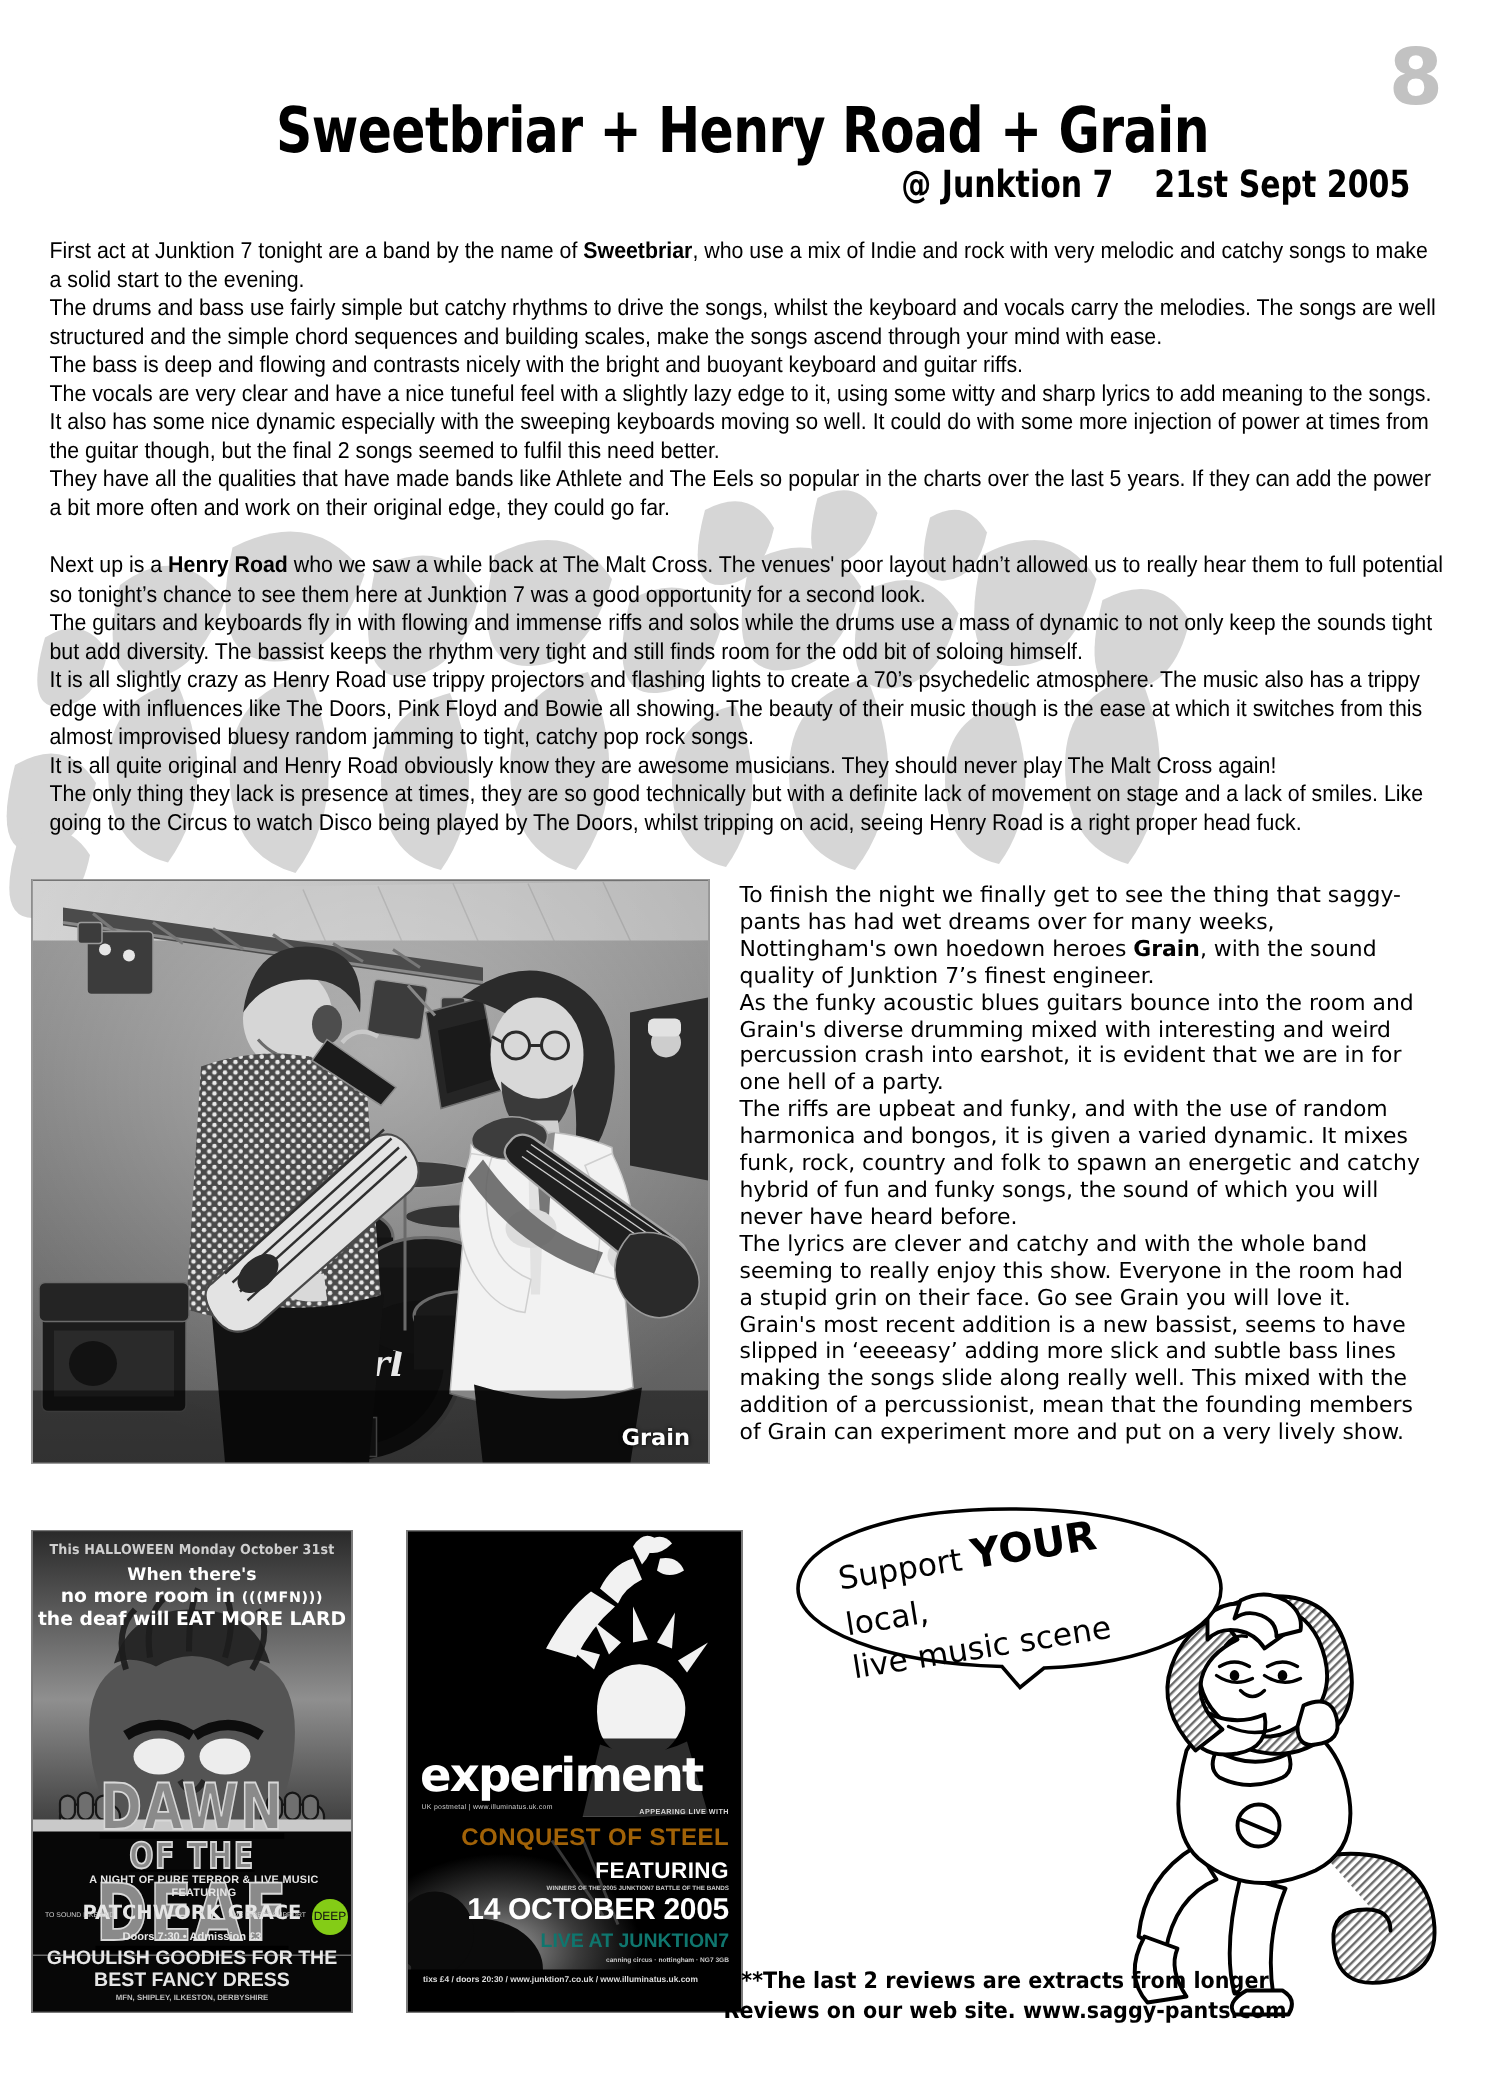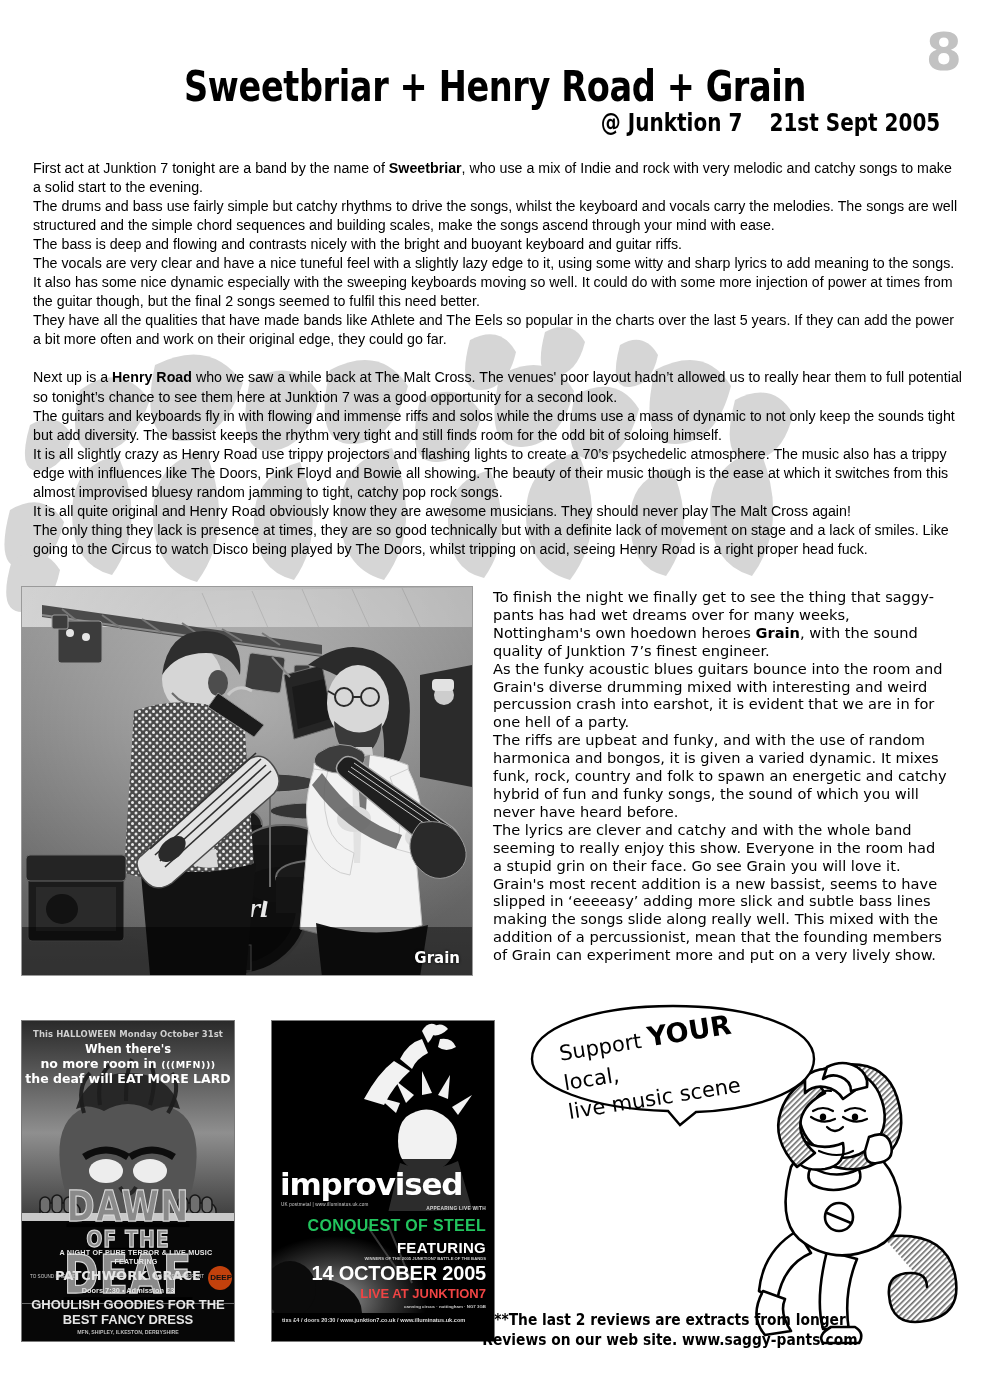--- a/index.html
+++ b/index.html
@@ -185,25 +185,25 @@
 
   
   #il-logo {
     position: absolute; left: 8px; top: 145px;
     font-family: "DejaVu Sans", sans-serif;
     font-weight: bold; font-size: 31px; color: #fff;
     letter-spacing: -1.2px;
   }
   #il-url { position: absolute; left: 9px; top: 181px; font-size: 4.6px; color: #cfcfcf; letter-spacing:.2px;}
   #il-appear { position: absolute; right: 8px; top: 185px; font-size: 4.8px; color:#d8d8d8; font-weight:bold; letter-spacing:.3px;}
-  #il-cos { position: absolute; right: 8px; top: 196px; font-size: 16px; color:#22c55e; font-weight:bold; letter-spacing:.3px;}
+  #il-cos { position: absolute; right: 8px; top: 196px; font-size: 16px; color:#a16207; font-weight:bold; letter-spacing:.3px;}
   #il-df  { position: absolute; right: 8px; top: 218px; font-size: 15px; color:#fff; font-weight:bold; letter-spacing:.3px;}
   #il-dfsub { position: absolute; right: 8px; top: 235px; font-size: 4.2px; color:#c9c9c9; font-weight:bold;}
   #il-date { position: absolute; right: 8px; bottom: 56px; font-size: 20px; color:#fff; font-weight:bold; letter-spacing:-0.2px;text-align:center;}
-  #il-live { position: absolute; right: 8px; bottom: 40px; font-size: 13px; color:#ef4444; font-weight:bold;}
+  #il-live { position: absolute; right: 8px; bottom: 40px; font-size: 13px; color:#0f766e; font-weight:bold;}
   #il-addr { position: absolute; right: 8px; bottom: 32px; font-size: 4.4px; color:#c9c9c9; font-weight:bold;}
   #il-tix  { position: absolute; left: 10px; bottom: 18px; font-size: 5.6px; color:#dedede; font-weight:bold;}
 
   
   #speech {
     position: absolute;
     left: 528px;
     top: 1003px;
     width: 290px;
     height: 125px;
@@ -550,21 +550,21 @@
       <div class="hw-big" id="hw-d2">OF THE</div>
       <div class="hw-big" id="hw-d3">DEAF</div>
     </div>
 
     <div id="hw-foot">
       <div class="hw-f1">A NIGHT OF PURE TERROR &amp; LIVE MUSIC FEATURING</div>
       <div style="position:relative;">
         <span id="hw-sidebands" style="position:absolute;left:8px;top:6px;">TO SOUND LIKE AND</span>
         <div class="hw-f2">PATCHWORK GRACE</div>
         <span id="hw-sidebands" style="position:absolute;right:30px;top:6px;">LIVE DIRECT SUPPORT</span>
-        <span style="position:absolute;right:2px;top:-2px;width:24px;height:24px;border-radius:50%;background:#c2410c;color:#111;font-size:8px;line-height:24px;font-weight:bold;text-align:right;">DEEP</span>
+        <span style="position:absolute;right:2px;top:-2px;width:24px;height:24px;border-radius:50%;background:#84cc16;color:#111;font-size:8px;line-height:24px;font-weight:normal;">DEEP</span>
       </div>
       <div class="hw-f3">Doors 7:30   •   Admission £3</div>
       <div class="hw-f4">GHOULISH GOODIES FOR THE BEST FANCY DRESS</div>
       <div class="hw-f5">MFN, SHIPLEY, ILKESTON, DERBYSHIRE</div>
     </div>
   </div>
 
   <div class="poster" id="poster-illuminatus">
     <svg width="222" height="320" viewBox="0 0 222 320" style="position:absolute;left:0;top:0">
       <defs>
@@ -606,21 +606,21 @@
         <ellipse cx="18" cy="268" rx="26" ry="28"></ellipse>
       </g>
 
       <g stroke="#6e6e6e" stroke-width="2" opacity="0.5">
         <path d="M96 206 L130 256"></path>
           <path d="M116 204 L140 262"></path>
       </g>
       <rect x="0" y="292" width="222" height="28" fill="#000"></rect>
     </svg>
 
-    <div id="il-logo">improvised</div>
+    <div id="il-logo">experiment</div>
     <div id="il-url">UK postmetal | www.illuminatus.uk.com</div>
     <div id="il-appear">APPEARING LIVE WITH</div>
     <div id="il-cos">CONQUEST OF STEEL</div>
     <div id="il-df">FEATURING</div>
     <div id="il-dfsub">WINNERS OF THE 2005 JUNKTION7 BATTLE OF THE BANDS</div>
     <div id="il-date">14 OCTOBER 2005</div>
     <div id="il-live">LIVE AT JUNKTION7</div>
     <div id="il-addr">canning circus · nottingham · NG7 3GB</div>
     <div id="il-tix">tixs £4 / doors 20:30 / www.junktion7.co.uk / www.illuminatus.uk.com</div>
   </div>

